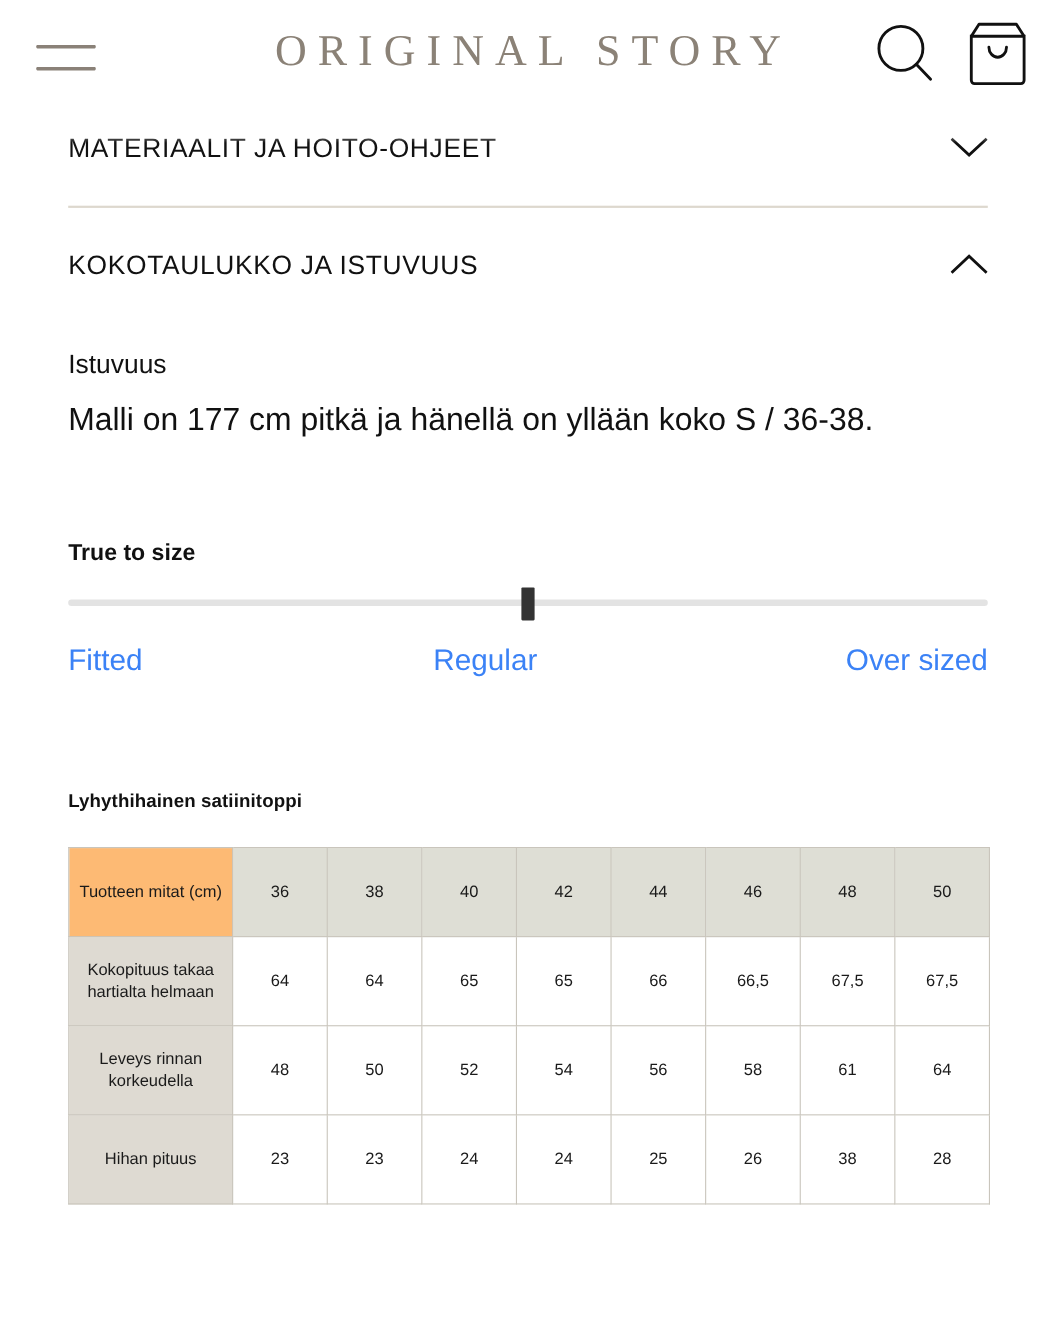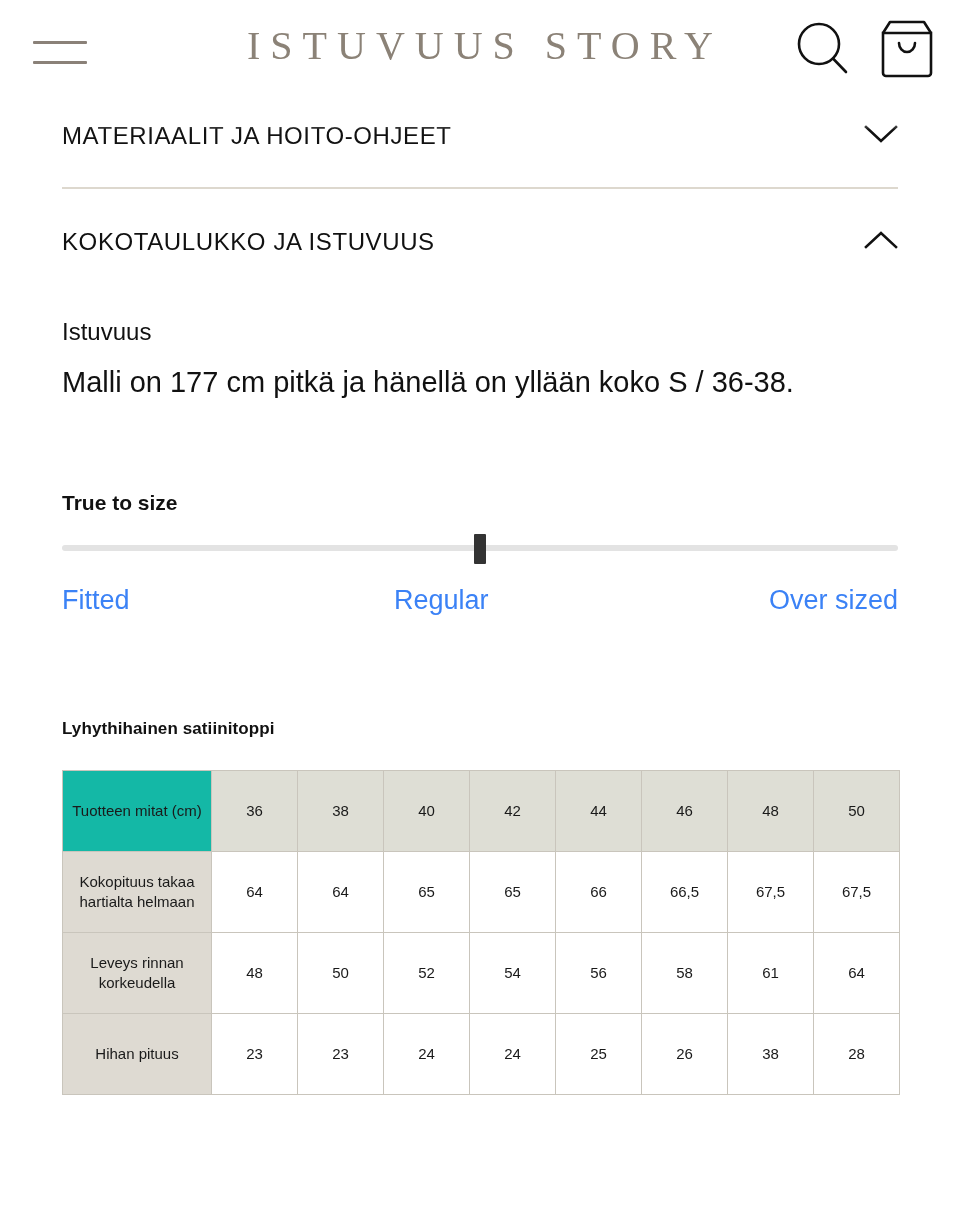--- a/index.html
+++ b/index.html
@@ -233,21 +233,21 @@
     color: #1a1a1a;
     font-weight: 400;
     padding: 4px 2px;
     line-height: 1.35;
   }
   table.size-table thead th {
     background: #deded5;
     height: 81px;
   }
   table.size-table thead th.rowhead {
-    background: #14b8a6;
+    background: #fdba74;
   }
   table.size-table tbody td {
     background: #ffffff;
     height: 81px;
   }
   table.size-table tbody td.rowhead {
     background: #dedad2;
   }
   col.firstcol { width: 149px; }
   col.sizecol  { width: 86px; }
@@ -365,21 +365,21 @@
 
   <div class="header-fade"></div>
 
   <div class="site-header">
 
     <div class="menu-button">
       <div class="menu-bar"></div>
       <div class="menu-bar"></div>
     </div>
 
-    <div class="brand-logo">ISTUVUUS STORY</div>
+    <div class="brand-logo">ORIGINAL STORY</div>
 
     <div class="header-actions">
       <div class="icon-btn">
         <span>
           <svg width="58" height="58" viewBox="0 0 58 58" fill="none" xmlns="http://www.w3.org/2000/svg">
             <circle cx="25" cy="24" r="20" stroke="#111111" stroke-width="2.6" fill="none"></circle>
             <line x1="39" y1="38.5" x2="52" y2="52" stroke="#111111" stroke-width="2.6" stroke-linecap="round"></line>
           </svg>
         </span>
       </div>

